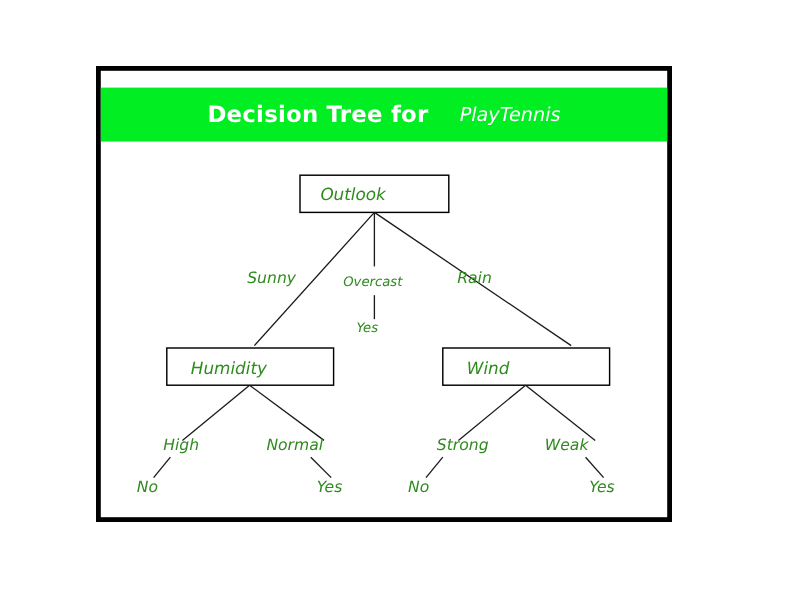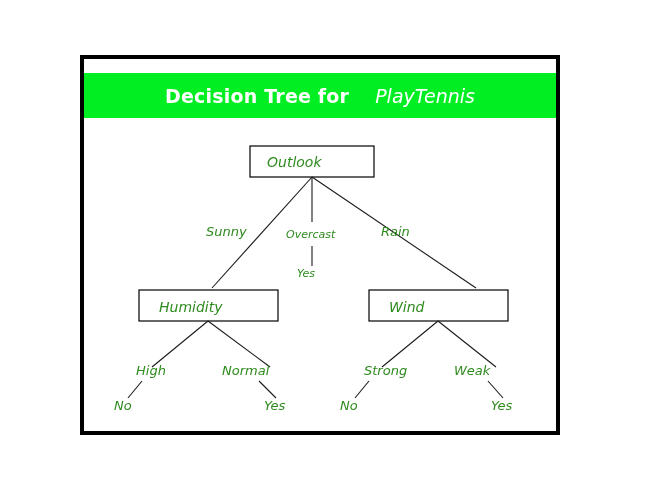--- a/index.html
+++ b/index.html
@@ -39,21 +39,21 @@
   }
   #title-band .t-main {
     color: #ffffff;
     font-weight: bold;
     font-size: 19px;
     letter-spacing: 0.2px;
   }
   #title-band .t-italic {
     color: #ffffff;
     font-style: italic;
-    font-size: 19px;
+    font-size: 16px;
     margin-left: 26px;
   }
   #tree-area {
     position: absolute;
     left: 0;
     top: 45px;
     width: 472px;
     height: 325px;
   }
   svg.tree {

